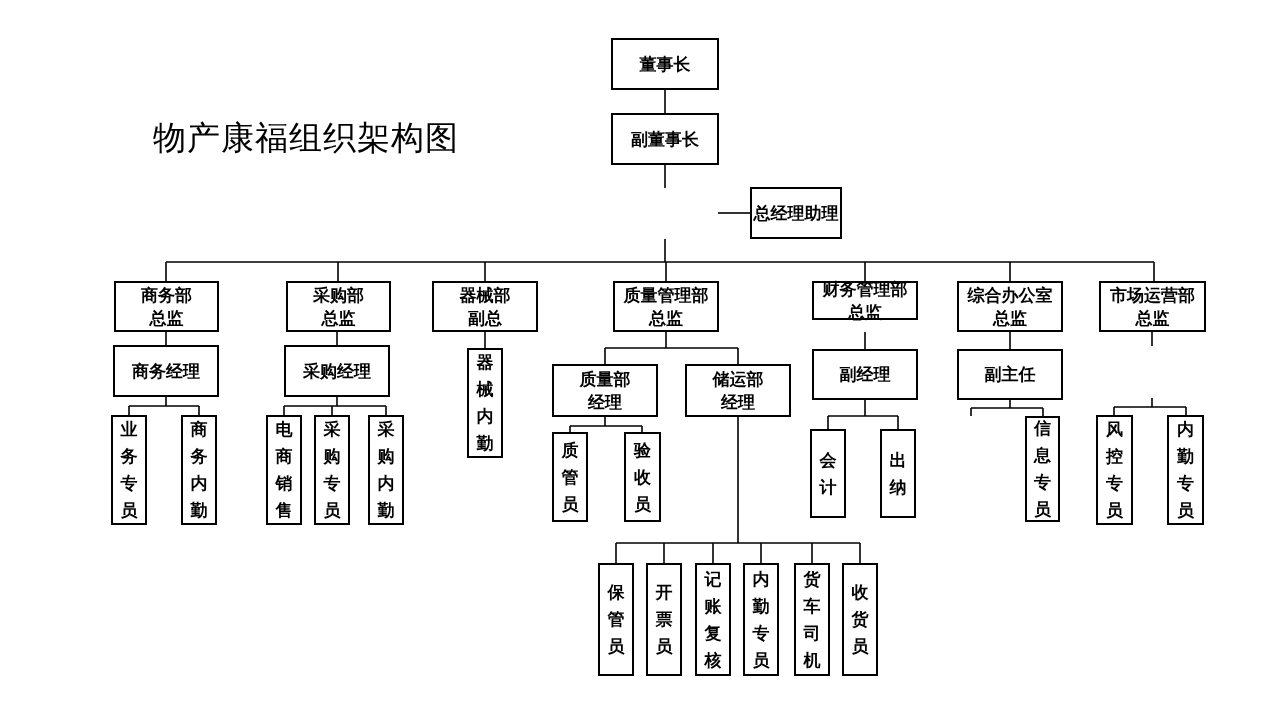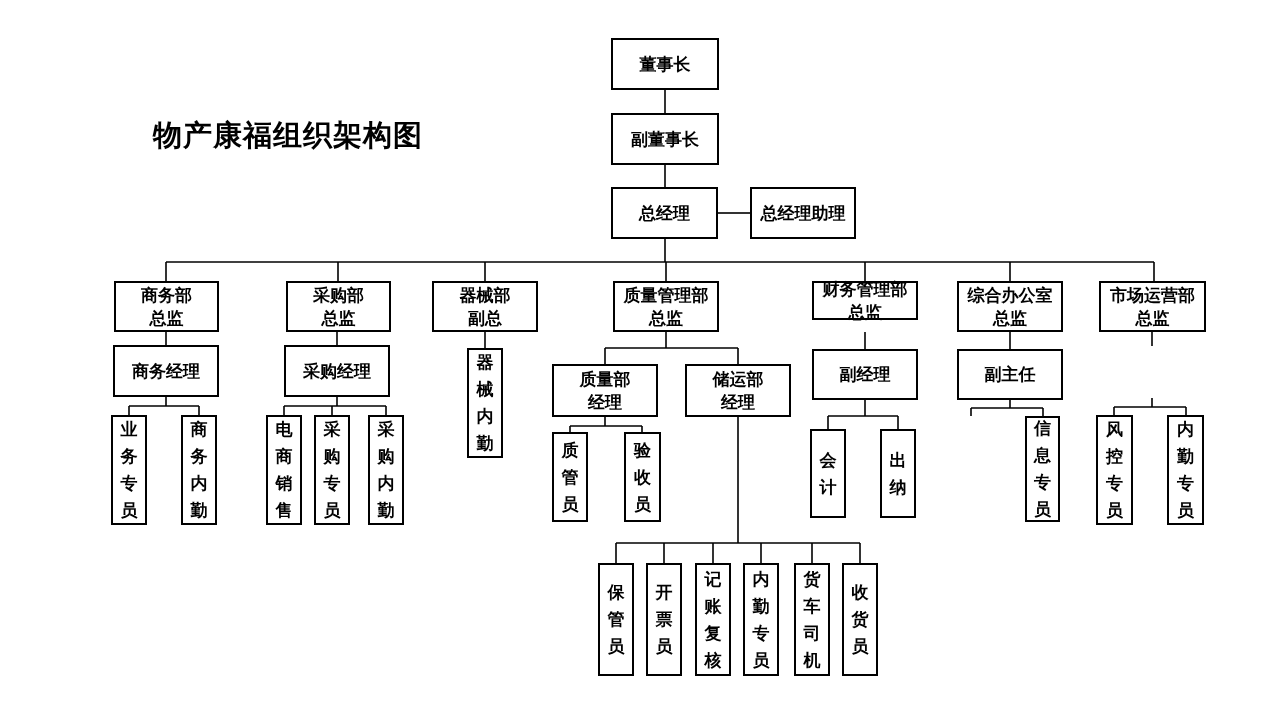--- a/index.html
+++ b/index.html
@@ -15,22 +15,22 @@
   #connectors {
     position: absolute;
     left: 0; top: 0;
     width: 1280px; height: 720px;
   }
   #connectors line { stroke: #000000; stroke-width: 1.6; }
   .chart-title {
     position: absolute;
     left: 153px;
     top: 116px;
-    font-size: 29px;
-    font-weight: bold;
+    font-size: 33px;
+    font-weight: normal;
     letter-spacing: 1px;
     white-space: nowrap;
   }
   .node {
     position: absolute;
     box-sizing: border-box;
     border: 2px solid #000;
     background: #ffffff;
     display: flex;
     align-items: center;
@@ -126,24 +126,21 @@
   </svg>
 
   <div class="chart-title">物产康福组织架构图</div>
 
   <div class="node h" style="left:611px;top:38px;width:108px;height:52px">
       <span class="lbl">董事长</span>
     </div>
   <div class="node h" style="left:611px;top:113px;width:108px;height:52px">
       <span class="lbl">副董事长</span>
     </div>
-  <div class="node h" style="left:611px;top:187px;width:107px;height:52px">
-      <span class="lbl">总经理</span>
-    </div>
-  <div class="node h" style="left:750px;top:187px;width:106px;height:52px">
+  <div class="node h" style="left:750px;top:187px;width:92px;height:52px">
       <span class="lbl">总经理助理</span>
     </div>
 
   <div class="node h2" style="left:114px;top:281px;width:105px;height:51px">
       <span class="lbl">商务部
 总监</span>
     </div>
   <div class="node h2" style="left:286px;top:281px;width:105px;height:51px">
       <span class="lbl">采购部
 总监</span>

